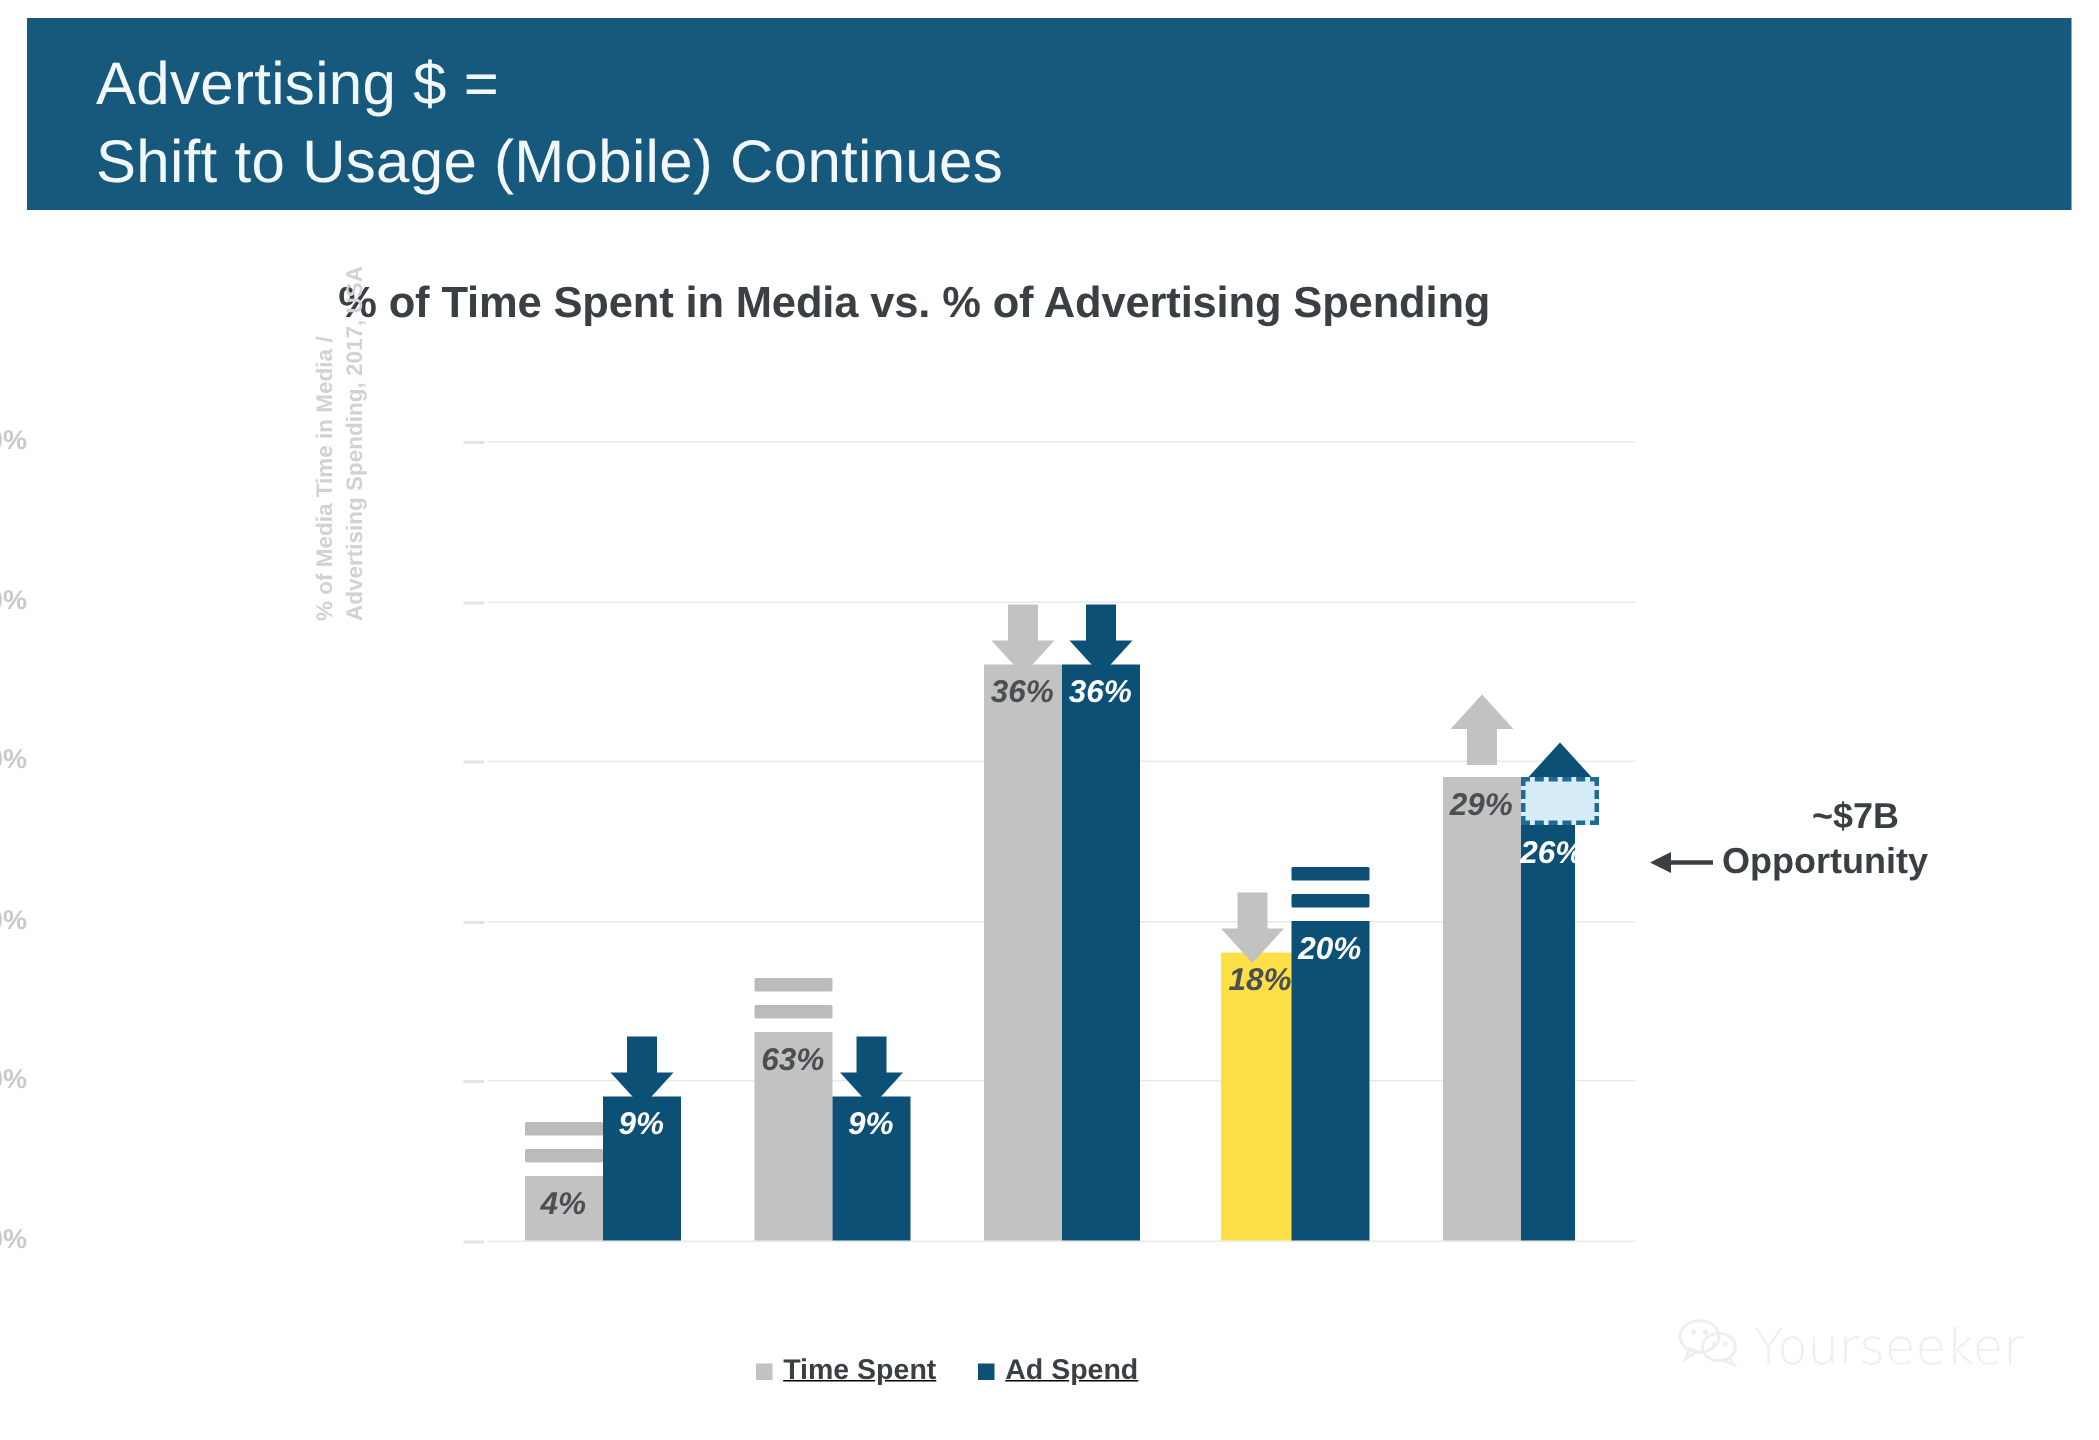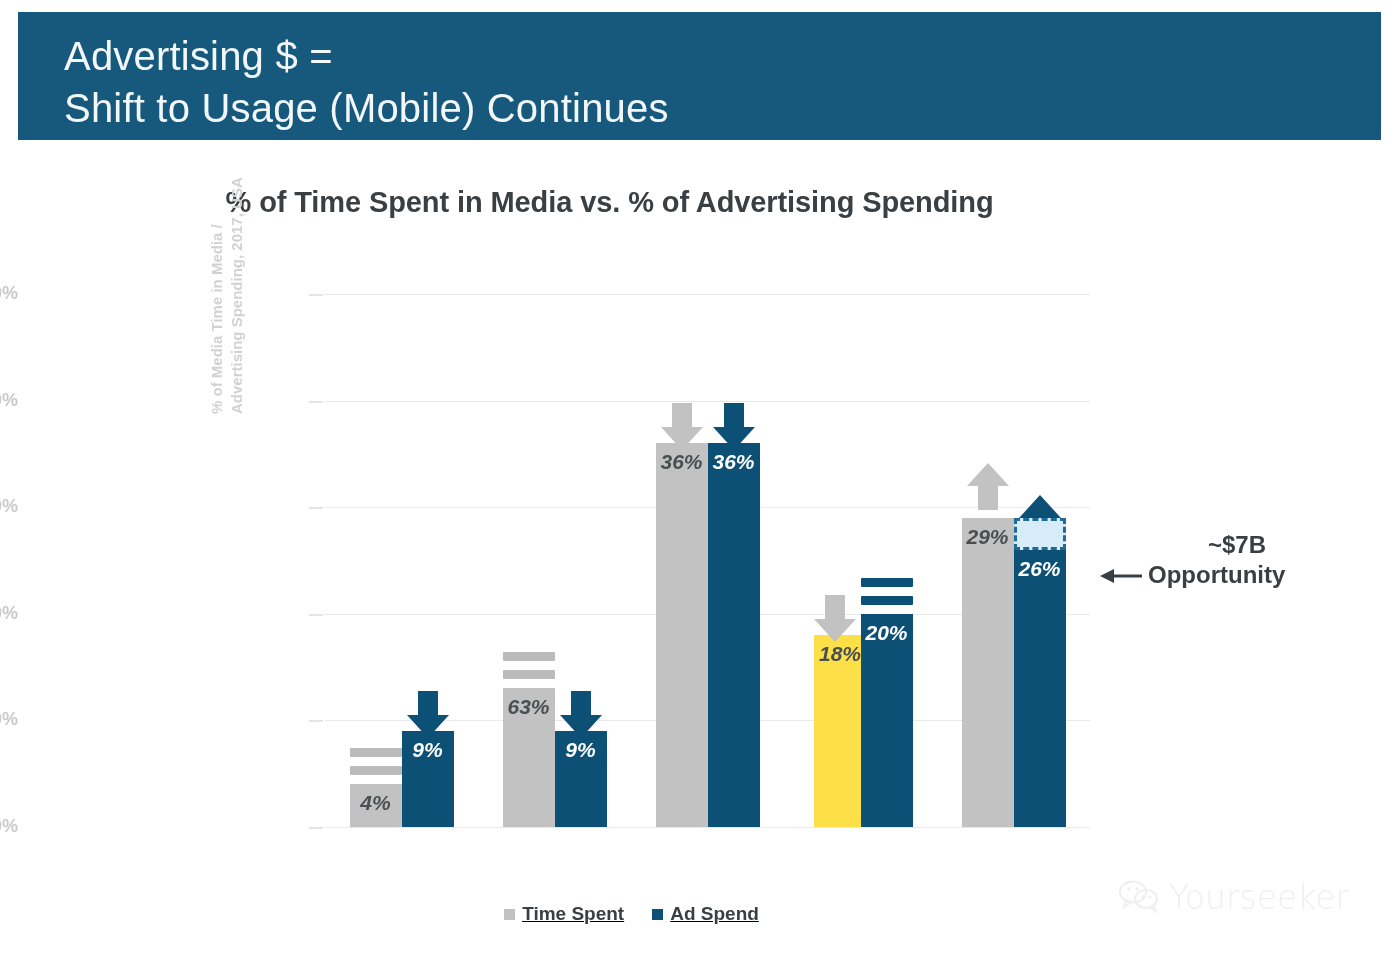--- a/index.html
+++ b/index.html
@@ -232,21 +232,21 @@
         </div>
       </div>
       <div class="bar time" style="left: 636.5px; width: 52px; height: 309.14px; background: rgb(194, 194, 194);">
         <span class="bar-value">29%</span>
       </div>
       <div class="indicator" style="left: 636.5px; width: 52px; top: 167.86px; display: flex; justify-content: center;">
         <svg class="arrow-svg" width="46" height="50" viewBox="0 0 46 50">
           <polygon points="23,1 2,24 13,24 13,48 33,48 33,24 44,24" fill="#c2c2c2"></polygon>
         </svg>
       </div>
-      <div class="bar ad" style="left: 688.5px; width: 52px; height: 277.16px; background: rgb(13, 80, 118);">
+      <div class="bar ad" style="left: 688.5px; width: 36px; height: 277.16px; background: rgb(13, 80, 118);">
         <span class="bar-value">26%</span>
       </div>
       <div class="indicator" style="left: 688.5px; width: 52px; top: 199.84px; display: flex; justify-content: center;">
         <svg class="arrow-svg" width="46" height="50" viewBox="0 0 46 50">
           <polygon points="23,1 2,24 13,24 13,48 33,48 33,24 44,24" fill="#0d5076"></polygon>
         </svg>
       </div>
       <div id="opportunity-box" style="left: 688.5px; width: 52px; bottom: 277.16px; height: 31.98px; background: rgb(214, 236, 248); border-color: rgb(29, 107, 150);"></div>
     </div>
   <div id="xlabels"></div>

